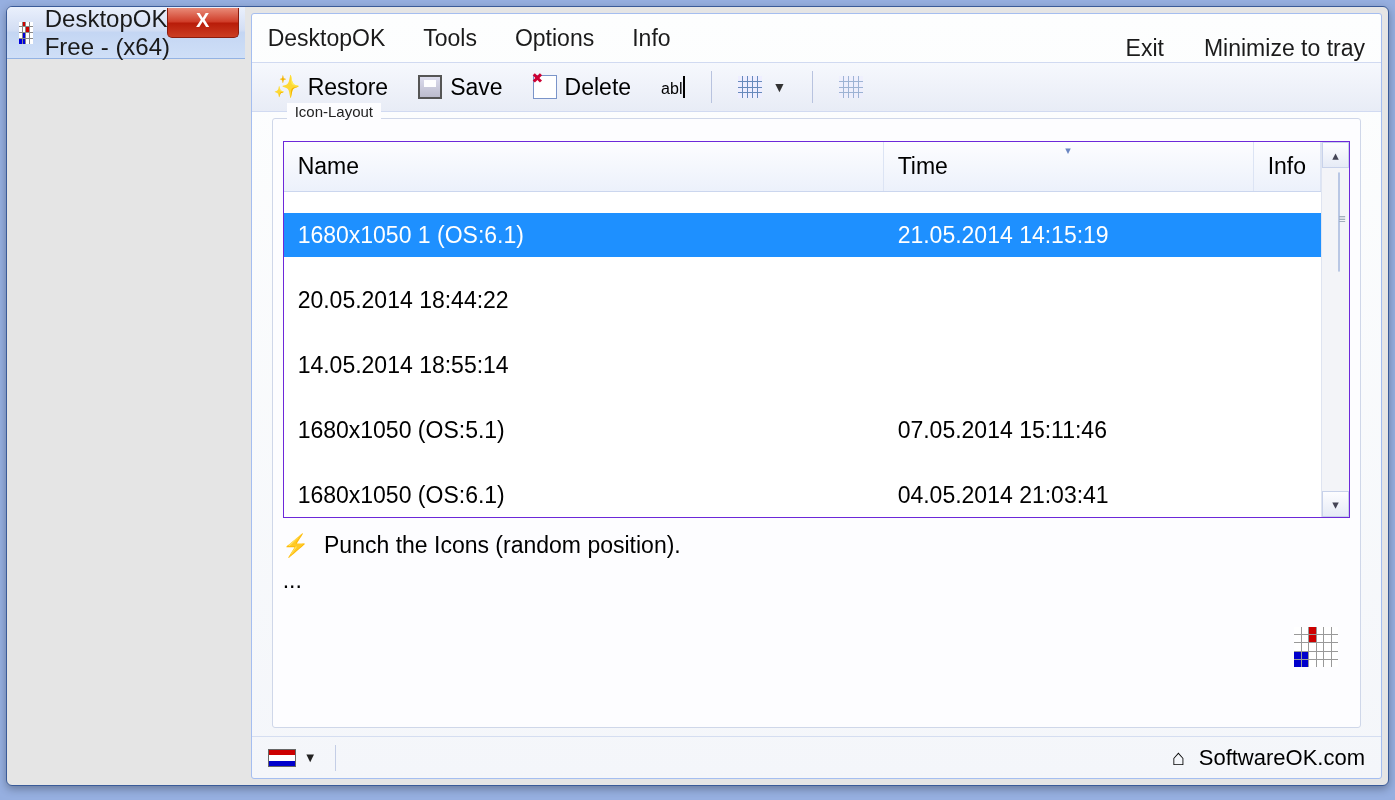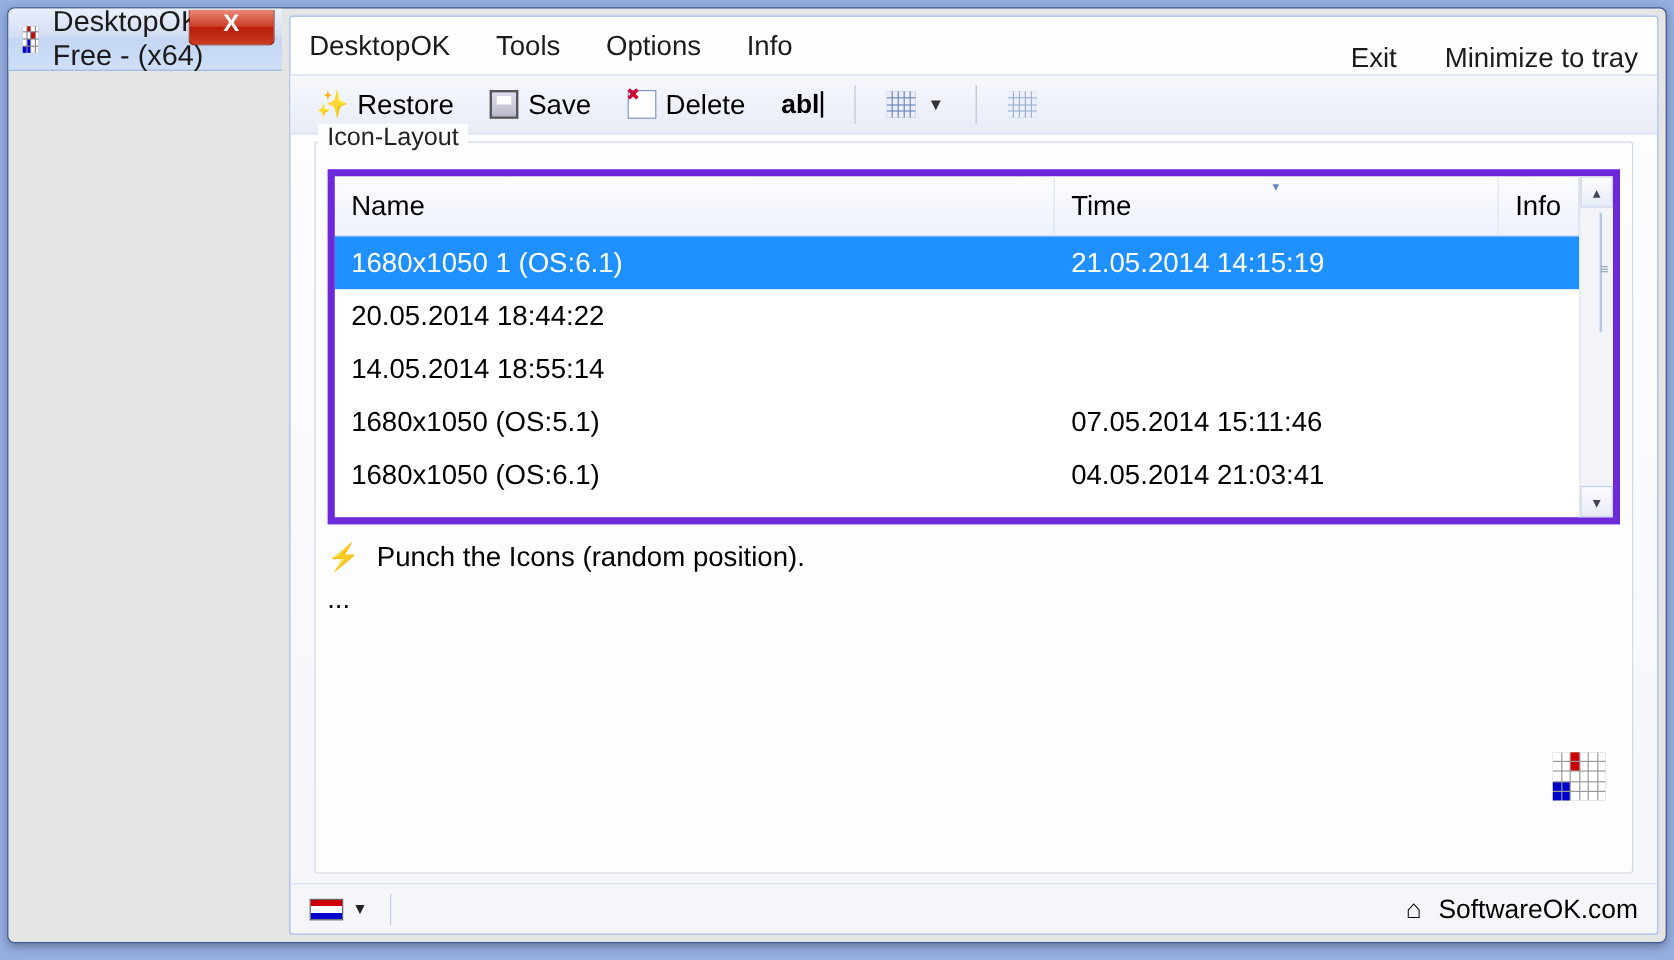--- a/index.html
+++ b/index.html
@@ -98,68 +98,68 @@
   width:24px; height:24px;
   background: linear-gradient(180deg,#dde,#bbc);
   border: 2px solid #555;
   position:relative;
 }
 .icon-floppy::after{content:"";position:absolute;left:4px;top:3px;width:12px;height:7px;background:#fff;}
 .icon-del {
   width:24px;height:24px;background:#fff;border:1px solid #7a94c9;position:relative;
 }
 .icon-del::before{content:"✖";position:absolute;left:-2px;top:-6px;color:#c03;font-size:14px;}
-.abl { font-weight:bold; font-size:22px; }
+.abl { font-weight:normal; font-size:16px; }
 .abl::after{content:"";display:inline-block;width:2px;height:22px;background:#000;vertical-align:-4px;margin-left:1px;}
 .grid-icon{width:24px;height:22px;display:grid;grid-template-columns:repeat(5,1fr);grid-template-rows:repeat(4,1fr);gap:1px;background:#678abc;}
 .grid-icon span{background:#eef;}
 .chev{font-size:14px;color:#333;margin-left:2px;}
 .grid-icon2{opacity:.6;}
 .groupbox {
   margin: 6px 20px 8px 20px;
   flex: 1;
   border: 1px solid #cfd7e9;
   border-radius: 3px;
   position: relative;
   padding: 22px 10px 10px 10px;
   background:#fdfdff;
   display:flex;
   flex-direction:column;
 }
 .group-label {
   position: absolute;
-  top: -16px; left: 2px;
+  top: -16px; left: 14px;
   background: #fdfdff;
   padding: 0 8px;
-  font-size: 21px;
+  font-size: 15px;
   color:#222;
 }
 .listview {
-  border: 6px solid #6d28d9;
+  border: 1px solid #6d28d9;
   flex: 0 0 296px;
   display:flex;
   background:#fff;
   position:relative;
 }
 .lv-body { flex:1; overflow:hidden; }
 .lv-head {
   height: 50px;
   display:flex;
   background: linear-gradient(180deg,#fdfdff,#ecf1fb);
   border-bottom:1px solid #cbd6ee;
   font-size:23px;
   align-items:center;
 }
 .lv-head .col { padding: 0 14px; border-right:1px solid #dce4f4; height:100%; display:flex; align-items:center; position:relative;}
 .col-name{width:600px;}
 .col-time{width:370px;}
 .col-info{flex:1;}
 .sort-ind{position:absolute;top:2px;left:50%;transform:translateX(-50%);font-size:11px;color:#6a86c2;}
 .lv-rows { font-size:23px; }
-.lv-row { height:44px; display:flex; align-items:center;}
+.lv-row { height:44px; display:flex; align-items:center;margin-top:21px;}
 .lv-row.selected { background:#1e90ff; color:#fff; }
 .lv-row .c{padding:0 14px;}
 .lv-row .c1{width:600px;}
 .lv-row .c2{width:370px;}
 .lv-row .c3{flex:1;}
 .scrollbar{width:28px;background:#f3f4f8;border-left:1px solid #dfe4f1;display:flex;flex-direction:column;align-items:center;}
 .sb-btn{height:26px;width:100%;background:linear-gradient(180deg,#fdfdff,#e6ebf6);border:1px solid #c8d2ea;font-size:13px;color:#445;cursor:pointer;display:flex;align-items:center;justify-content:center;}
 .sb-track{flex:1;position:relative;}
 .sb-thumb{position:absolute;left:2px;right:2px;top:4px;height:100px;background:linear-gradient(90deg,#e9eef9,#d4deef);border:1px solid #b9c7e4;border-radius:2px;}
 .sb-thumb::after{content:"≡";position:absolute;left:0;right:0;top:40%;text-align:center;color:#89a;font-size:12px;}

